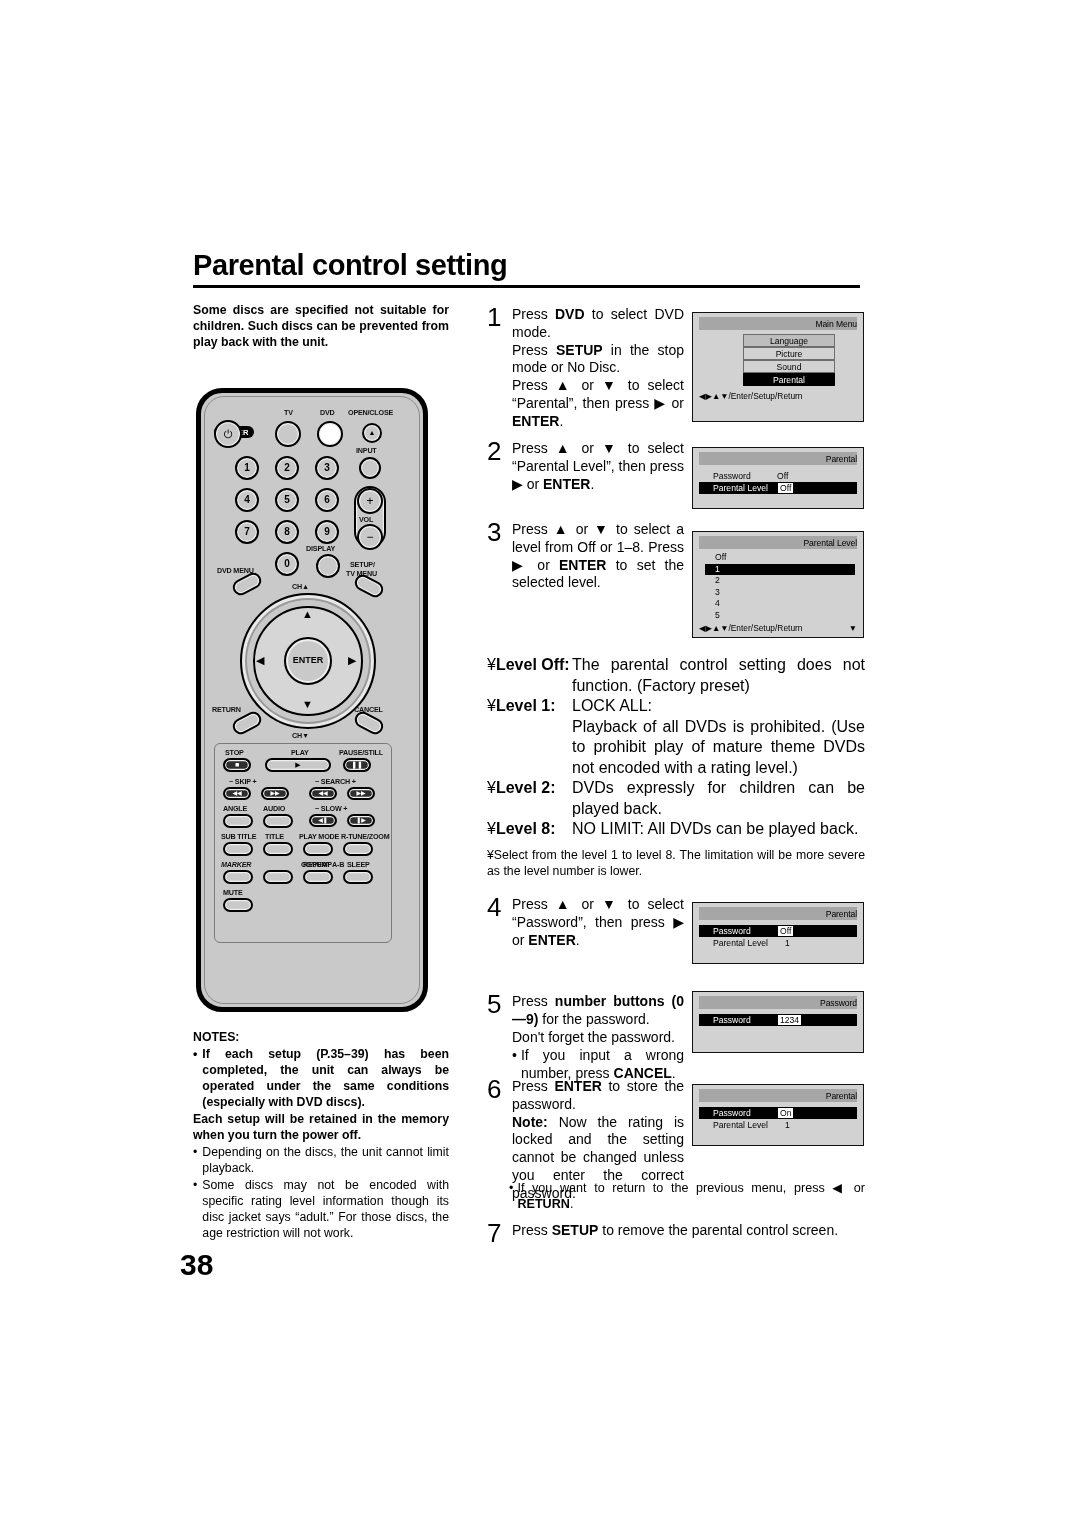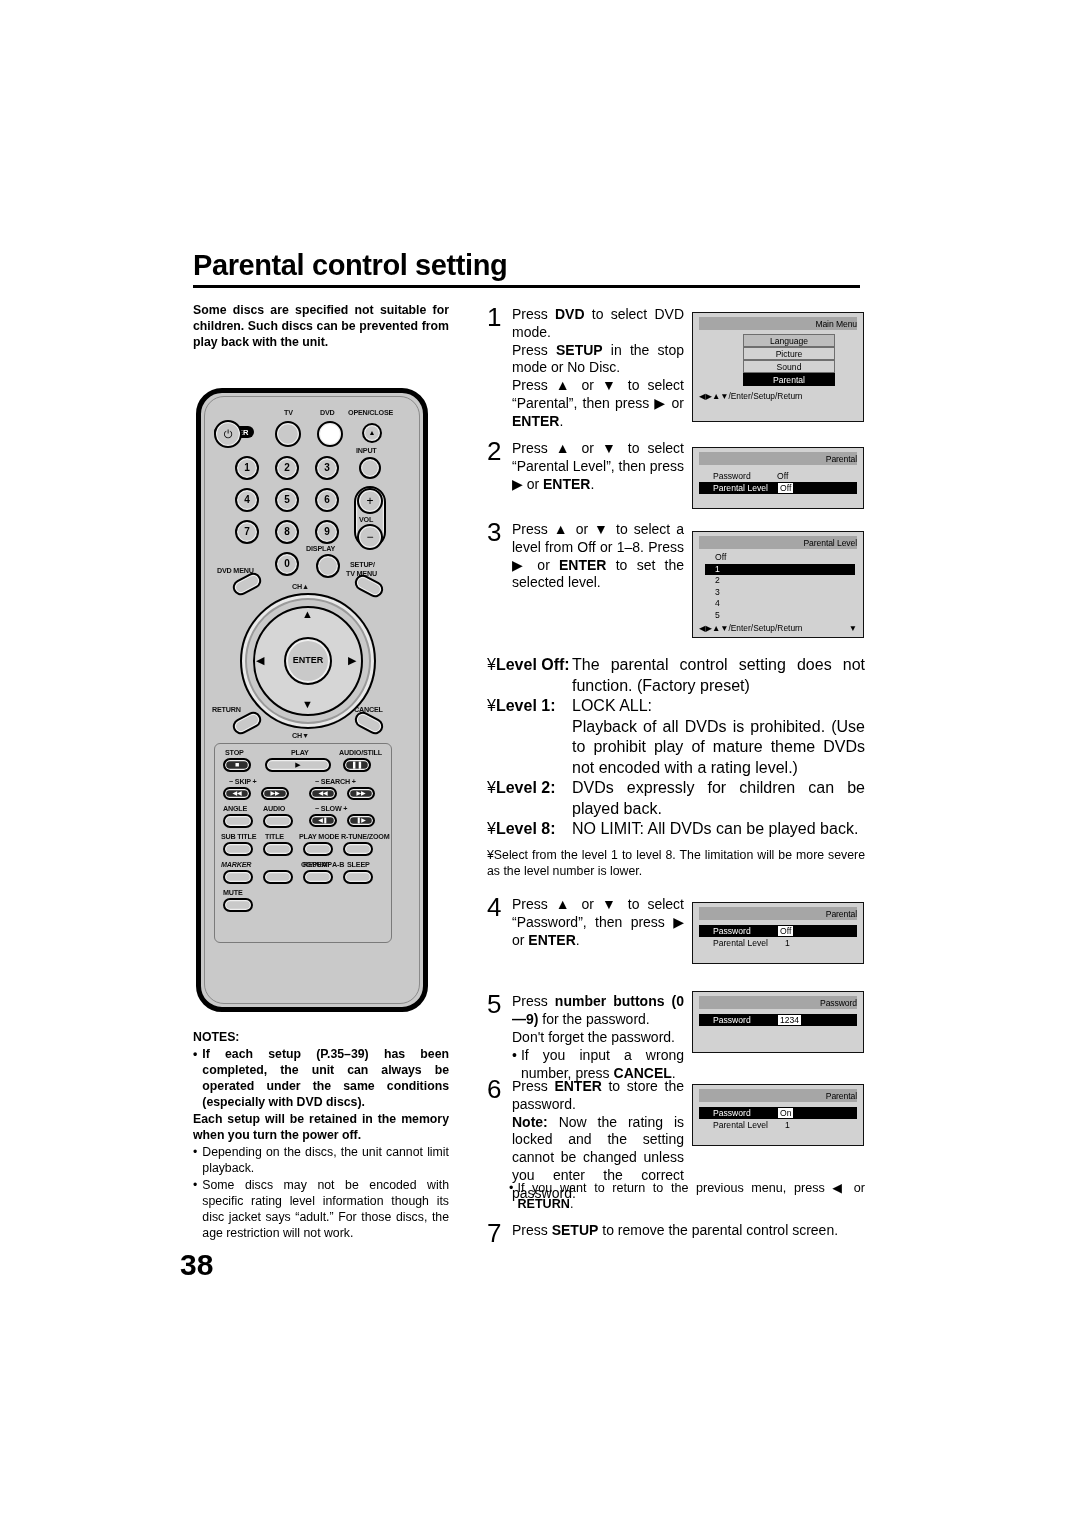--- a/index.html
+++ b/index.html
@@ -231,21 +231,21 @@
 
     <div class="rlbl" style="left:16px; top:317px;">RETURN</div>
     <div class="rbtn pill" style="left:36px; top:327px; width:30px; height:16px; transform:rotate(-28deg);"></div>
 
     <div class="rlbl" style="left:158px; top:317px;">CANCEL</div>
     <div class="rbtn pill" style="left:158px; top:327px; width:30px; height:16px; transform:rotate(28deg);"></div>
 
     <div id="transport">
       <div class="rlbl" style="left:10px; top:4px;">STOP</div>
       <div class="rlbl" style="left:76px; top:4px;">PLAY</div>
-      <div class="rlbl" style="left:124px; top:4px;">AUDIO/STILL</div>
+      <div class="rlbl" style="left:124px; top:4px;">PAUSE/STILL</div>
 
       <div class="rbtn pill dark" style="left:8px; top:14px; width:28px; height:14px;">
         <span style="display:block;text-align:center;line-height:10px;font-size:7px;color:#fff;">■</span>
       </div>
       <div class="rbtn pill" style="left:50px; top:14px; width:66px; height:14px;">
         <span style="display:block;text-align:center;line-height:10px;font-size:7px;">▶</span>
       </div>
       <div class="rbtn pill dark" style="left:128px; top:14px; width:28px; height:14px;">
         <span style="display:block;text-align:center;line-height:10px;font-size:7px;color:#fff;">❚❚</span>
       </div>

